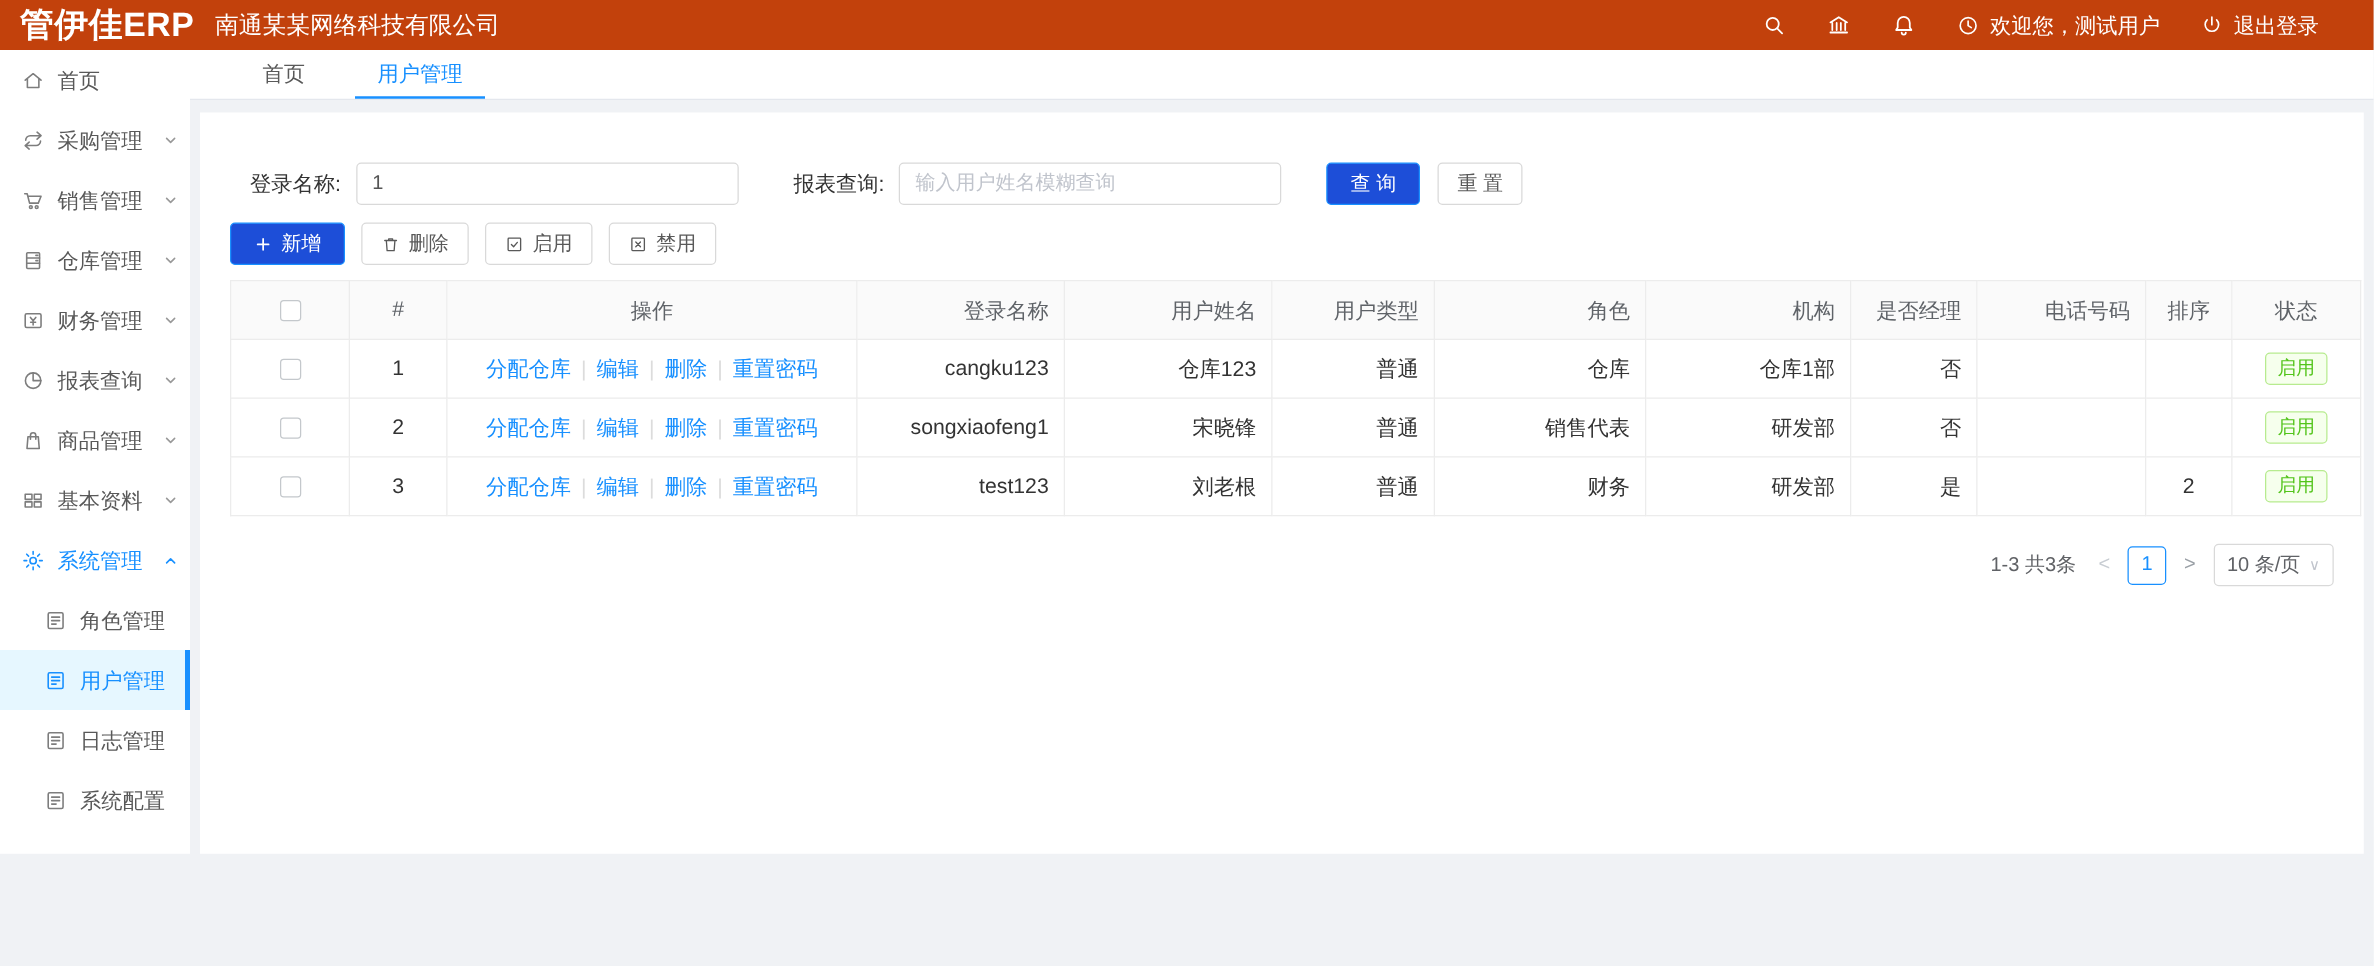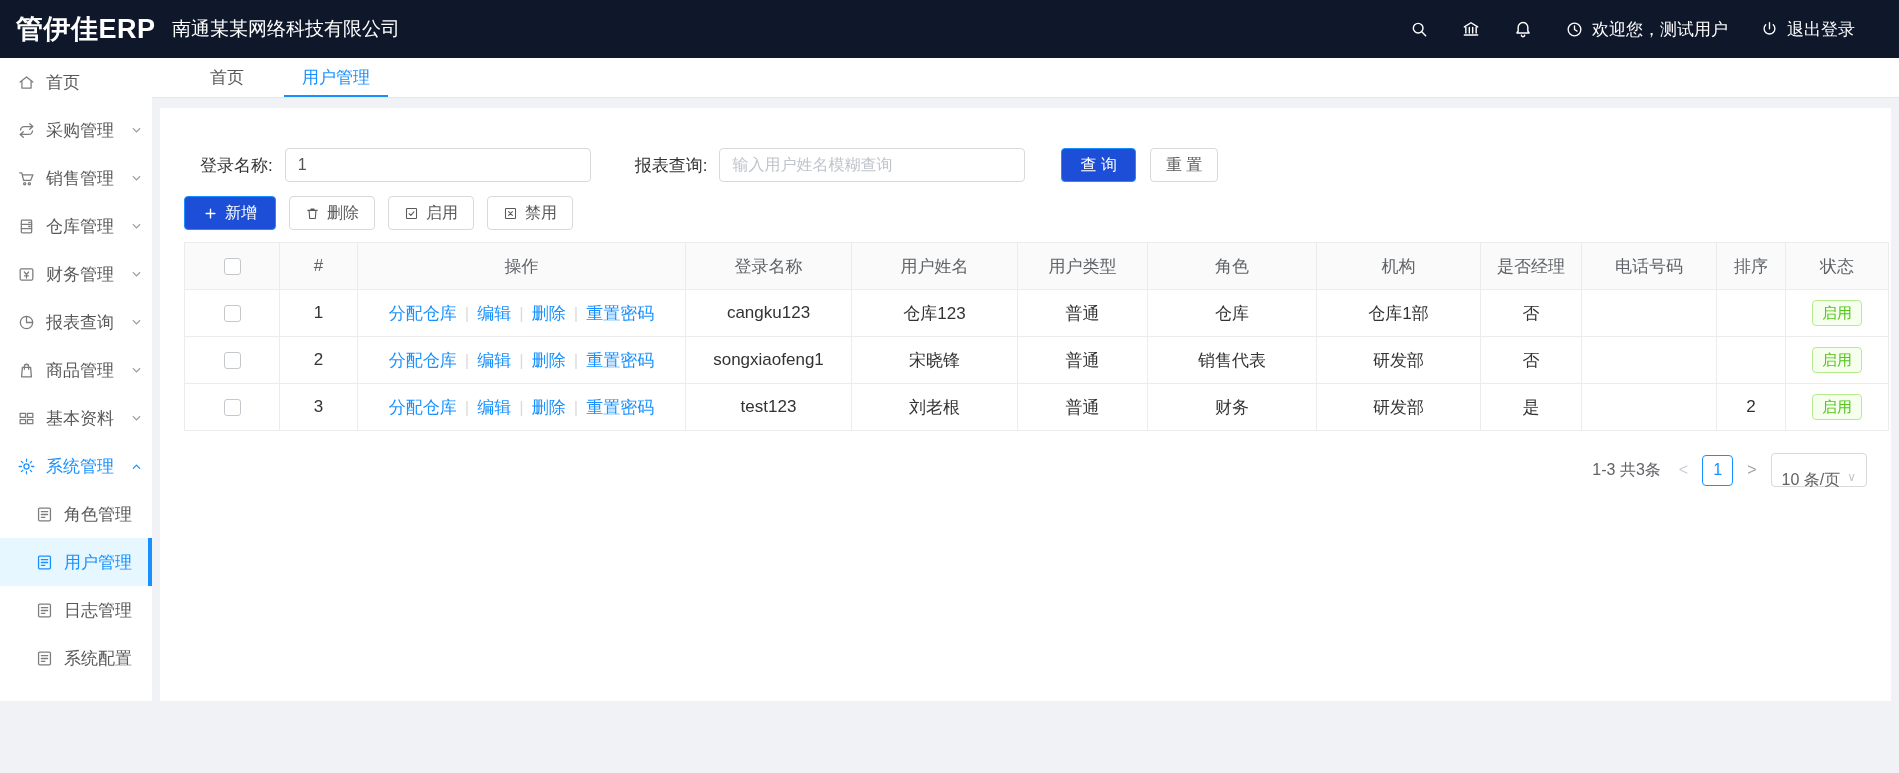--- a/index.html
+++ b/index.html
@@ -1,21 +1,21 @@
 <!DOCTYPE html>
 <html><head>
 <meta charset="utf-8">
 <style>
   *{box-sizing:border-box;margin:0;padding:0}
   html,body{width:1899px;height:773px;overflow:hidden}
   body{background:#f0f2f5;font-family:"Liberation Sans","DejaVu Sans",sans-serif;color:#333}
   svg{display:block}
 
   
-  .topbar{height:58px;background:#0f172a;display:flex;align-items:center;color:#fff}
+  .topbar{height:40px;background:#c2410c;display:flex;align-items:center;color:#fff}
   .logo{width:168px;padding-left:16px;font-size:27px;font-weight:bold;letter-spacing:.5px;white-space:nowrap}
   .company{font-size:19px;margin-left:4px;white-space:nowrap}
   .topbar-right{margin-left:auto;display:flex;align-items:center;gap:32px;padding-right:44px;font-size:17px}
   .tb-icon{display:flex;cursor:pointer}
   .tb-icon svg{width:20px;height:20px}
   .tb-group{display:flex;align-items:center;gap:8px;cursor:pointer;white-space:nowrap}
   .tb-group svg{width:19px;height:19px}
 
   
   .app{display:flex;height:643px}
@@ -51,35 +51,35 @@
   .btn{height:34px;border-radius:4px;font-size:16px;font-family:inherit;cursor:pointer;display:inline-flex;align-items:center;justify-content:center;border:1px solid transparent;white-space:nowrap}
   .btn-primary{background:#1d4ed8;color:#fff;border-color:#1890ff;padding:0 18px}
   .btn-plain{background:#fff;color:#595959;border-color:#d9d9d9;padding:0 15px}
   .bicon{display:flex;margin-right:7px;color:inherit}
   .bicon svg{width:15px;height:15px}
   .toolbar{display:flex;gap:13px;margin-top:14px}
 
   
   table{width:100%;border-collapse:collapse;table-layout:fixed;margin-top:12px;font-size:17px}
   th{background:#fafafa;font-weight:normal;color:#5f6368}
-  th,td{height:47px;padding:0 12px;border:1px solid #ececec;overflow:hidden;white-space:nowrap;text-align:center}
+  th,td{height:47px;padding:0 12px;border:1px solid #ececec;overflow:hidden;white-space:nowrap;text-align:right}
   td{color:#333}
   th.c,td.c{text-align:center}
   .checkbox{display:inline-block;width:17px;height:17px;border:1px solid #c4c8cc;border-radius:3px;background:#fff;vertical-align:middle;cursor:pointer}
   .tlink{color:#1890ff;text-decoration:none;cursor:pointer}
   .sep{color:#dcdcdc;margin:0 8px}
   .badge{display:inline-block;padding:3px 9px;font-size:15px;color:#52c41a;border:1px solid #b7eb8f;background:#f6ffed;border-radius:4px;line-height:1.25}
 
   
   .pagination{display:flex;align-items:center;justify-content:flex-end;gap:11px;margin-top:22px;font-size:16px;color:#606266}
   .pg-total{margin-right:4px}
   .pg-arrow{color:#c8cdd3;padding:0 3px;cursor:pointer;font-size:16px}
   .pg-arrow.next{color:#9aa0a6}
   .pg-page{min-width:31px;height:31px;border:1px solid #1890ff;border-radius:4px;color:#1890ff;display:flex;align-items:center;justify-content:center;cursor:pointer;background:#fff}
-  .pg-size{height:31px;border:1px solid #d9d9d9;border-radius:4px;padding:16px 10px;display:flex;align-items:flex-start;gap:7px;cursor:pointer;background:#fff;color:#606266;white-space:nowrap}
+  .pg-size{height:31px;border:1px solid #d9d9d9;border-radius:4px;padding:16px 10px;display:flex;align-items:center;gap:7px;cursor:pointer;background:#fff;color:#606266;white-space:nowrap}
   .chev-sm{color:#c0c4cc;font-size:12px}
 </style>
 </head>
 <body>
 
 <div class="topbar">
   <div class="logo">管伊佳ERP</div>
   <div class="company">南通某某网络科技有限公司</div>
   <div class="topbar-right">
     <span class="tb-icon">

